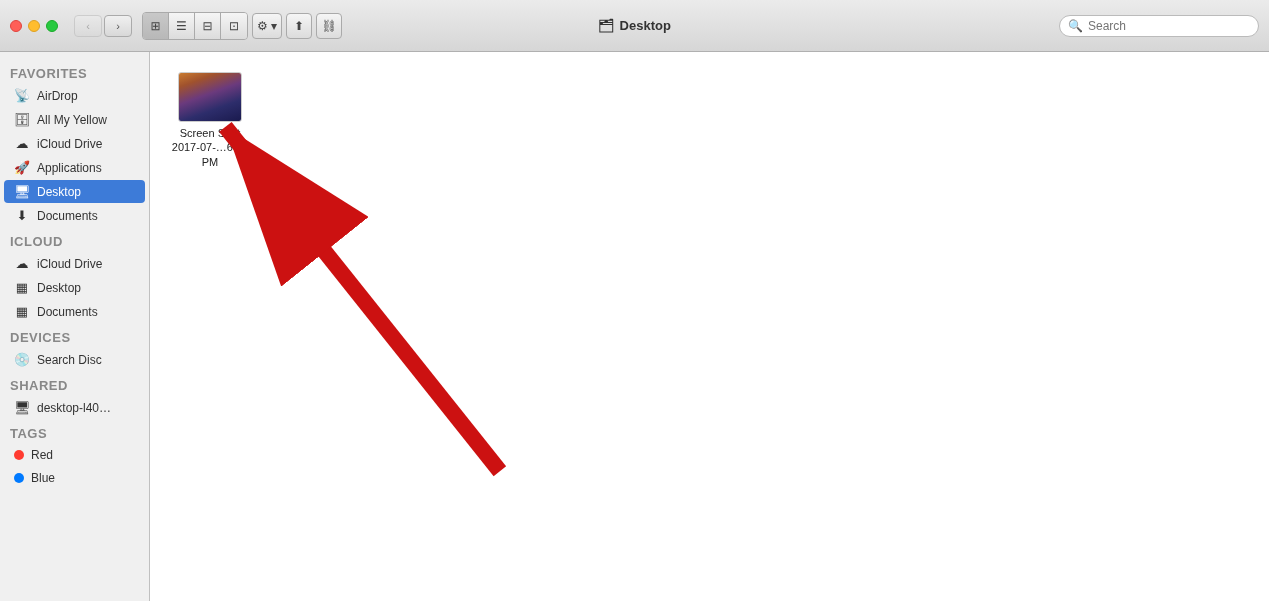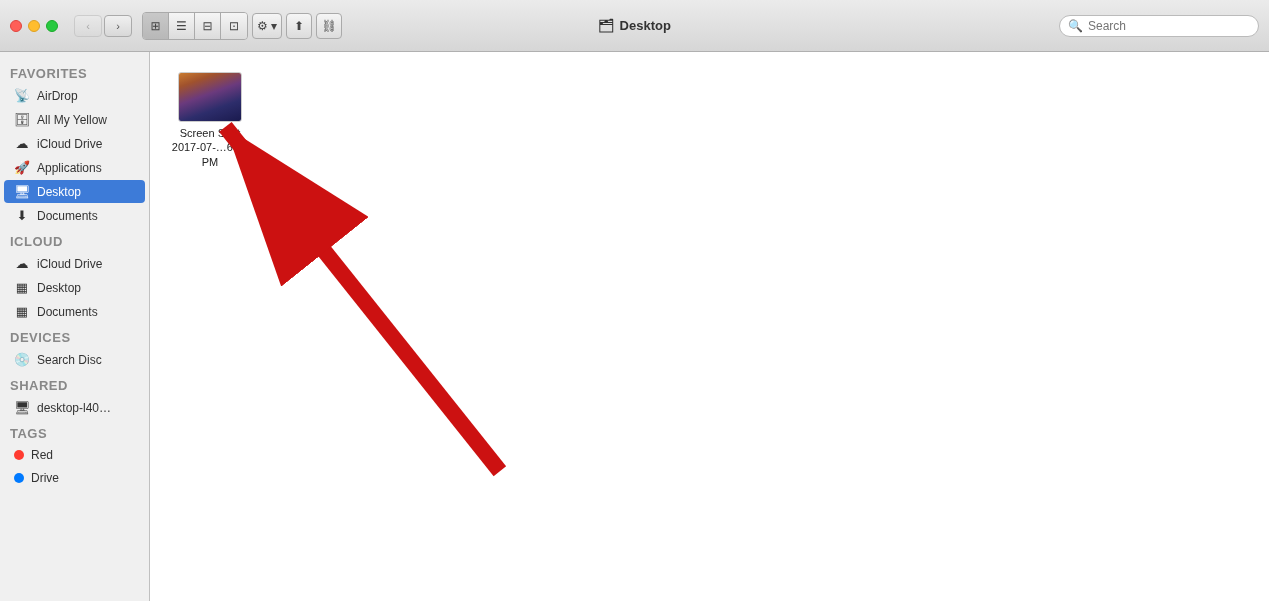--- a/index.html
+++ b/index.html
@@ -339,21 +339,21 @@
     </div>
 
     <div class="sidebar-section-label">Tags</div>
 
     <div class="sidebar-item">
       <div class="tag-dot" style="background:#ff3b30;"></div>
       <span>Red</span>
     </div>
     <div class="sidebar-item">
       <div class="tag-dot" style="background:#007aff;"></div>
-      <span>Drive</span>
+      <span>Blue</span>
     </div>
 
   </div>
 
   <div class="file-area">
     <div class="file-item">
       <div class="file-thumbnail">
         <div class="file-thumbnail-inner"></div>
       </div>
       <div class="file-name">

